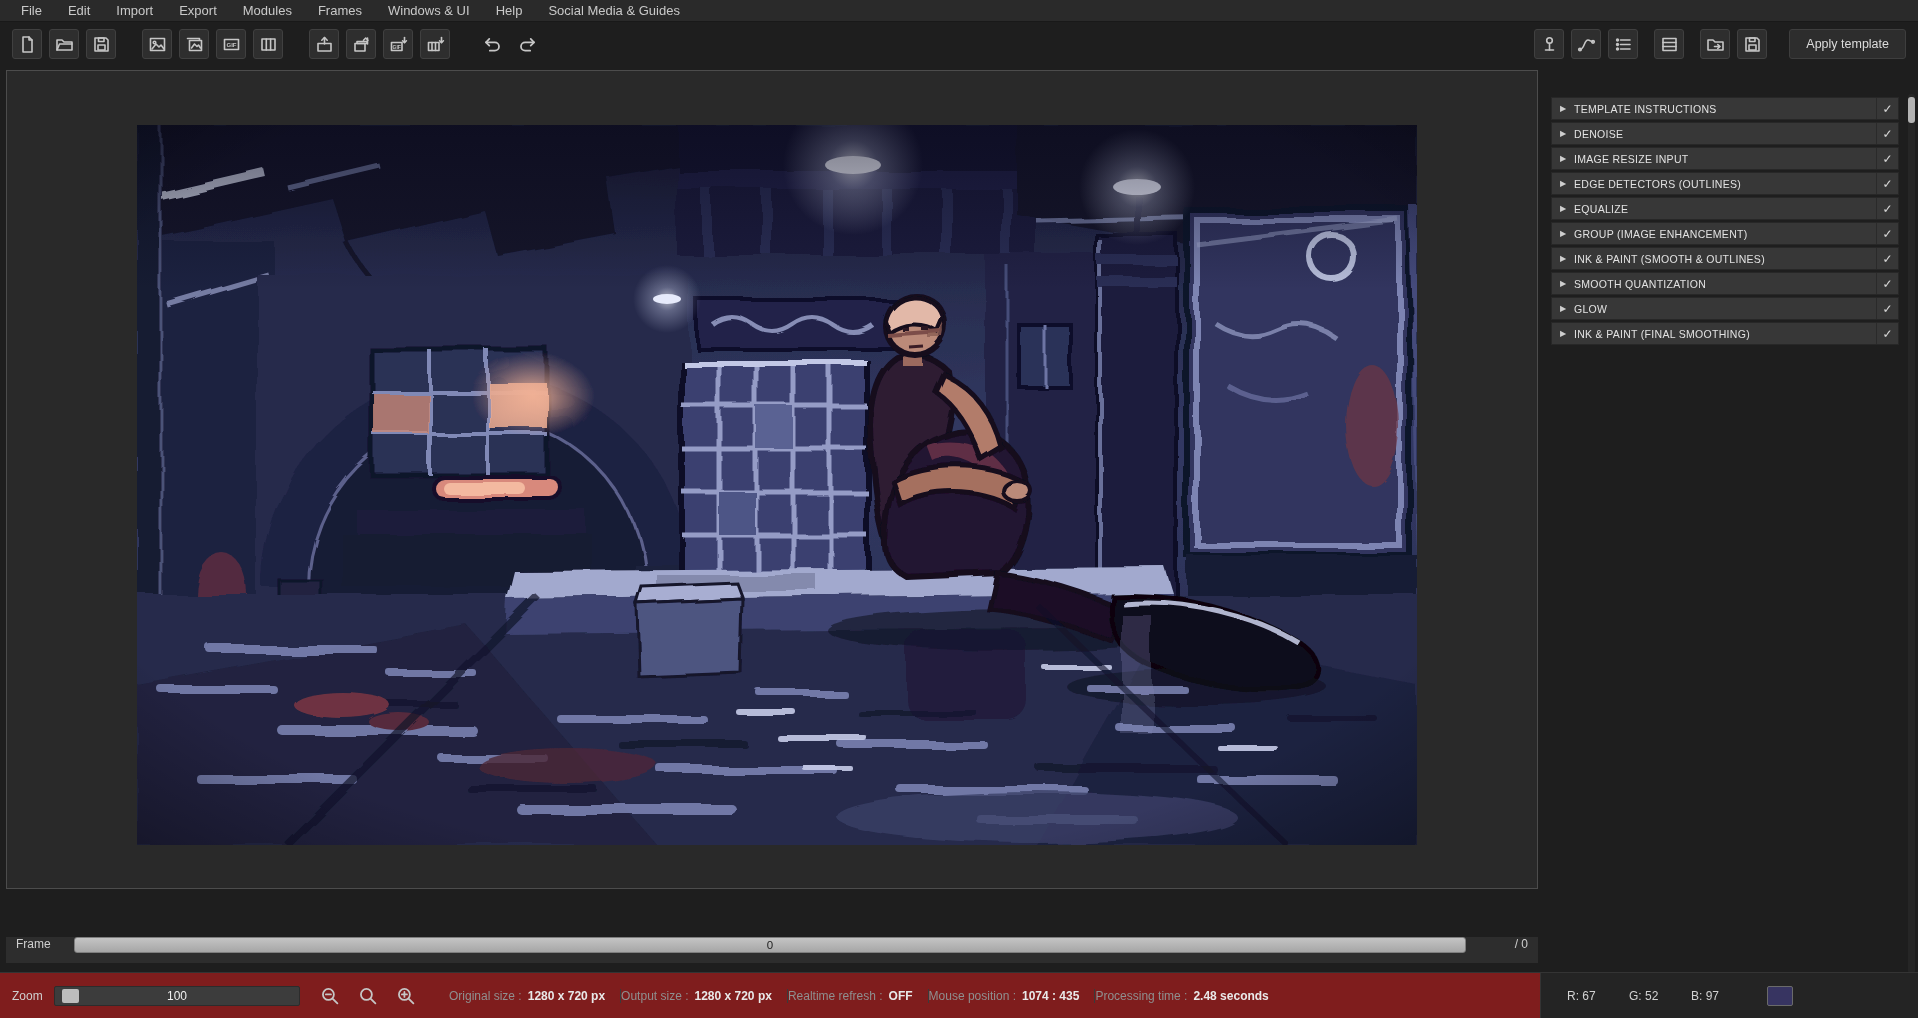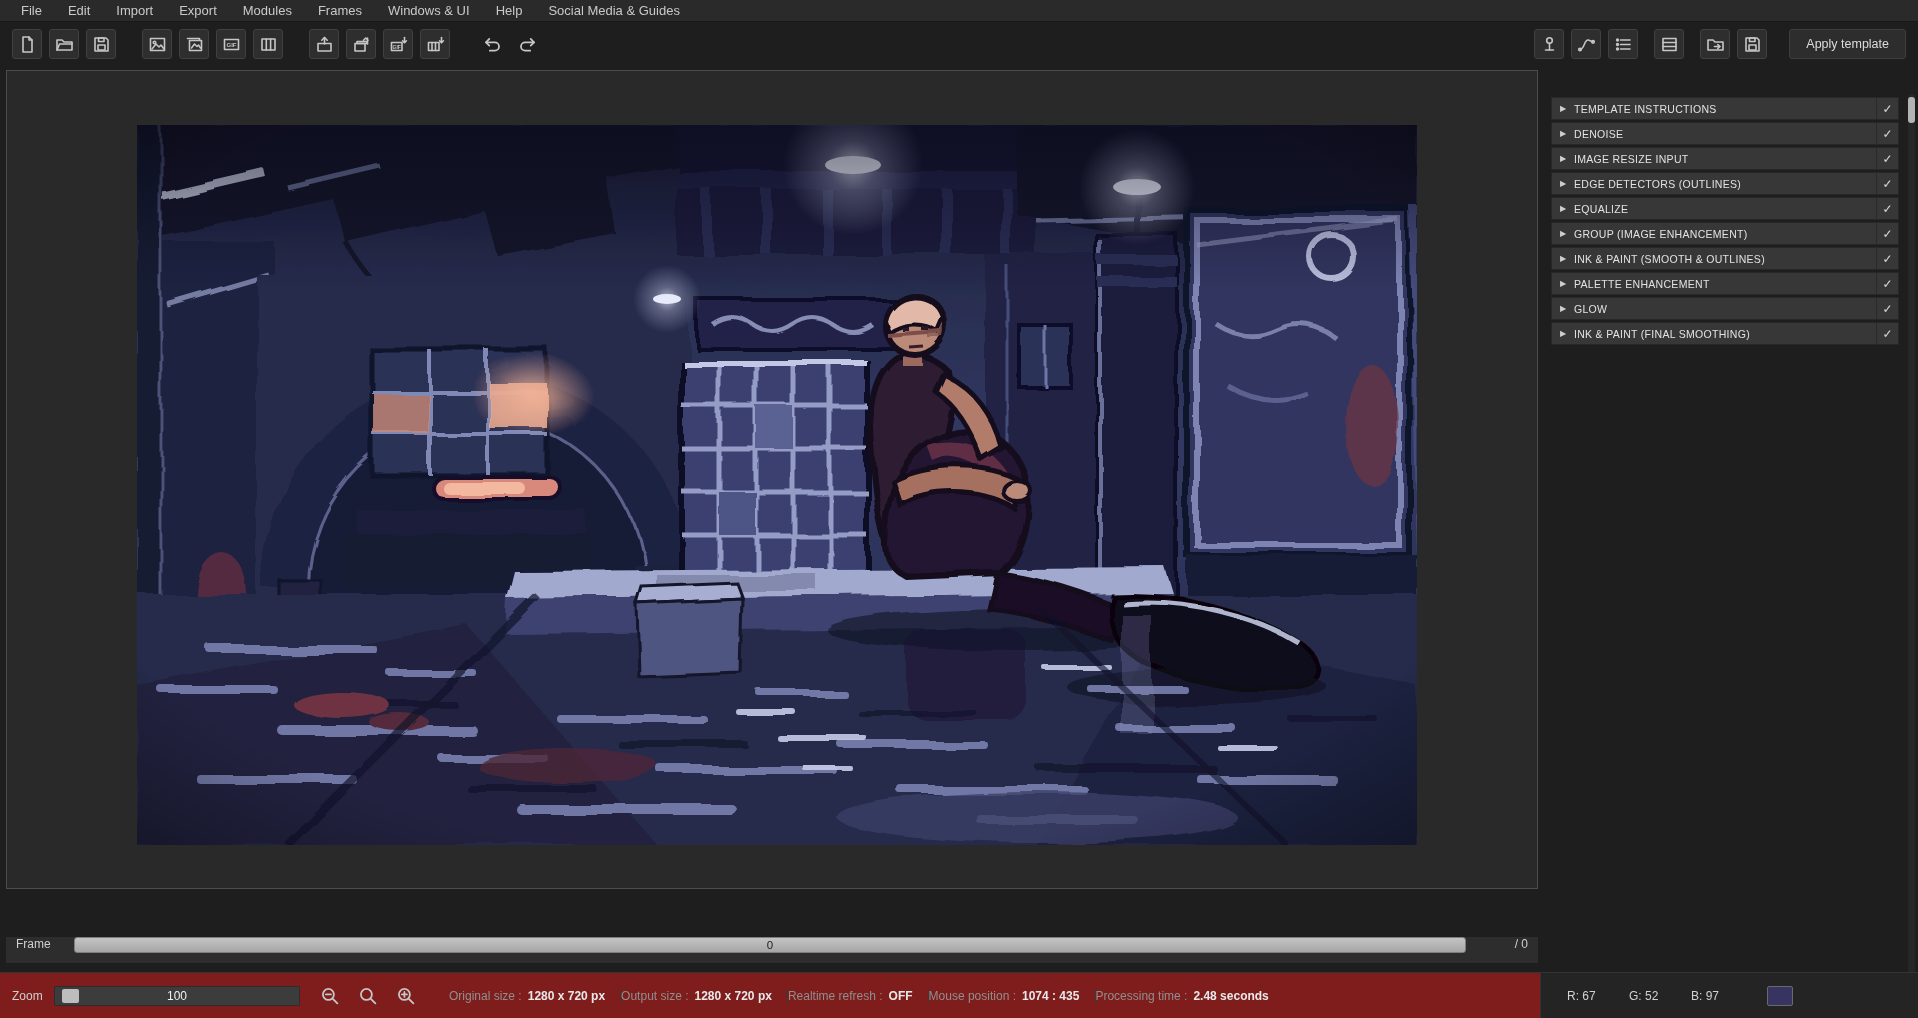--- a/index.html
+++ b/index.html
@@ -495,21 +495,21 @@
         <span class="row-label">GROUP (IMAGE ENHANCEMENT)</span>
         <span class="check">✓</span>
       </div>
       <div class="panel-row">
         <span class="tri">▶</span>
         <span class="row-label">INK &amp; PAINT (SMOOTH &amp; OUTLINES)</span>
         <span class="check">✓</span>
       </div>
       <div class="panel-row">
         <span class="tri">▶</span>
-        <span class="row-label">PALETTE ENHANCEMENT</span>
+        <span class="row-label">SMOOTH QUANTIZATION</span>
         <span class="check">✓</span>
       </div>
       <div class="panel-row">
         <span class="tri">▶</span>
         <span class="row-label">GLOW</span>
         <span class="check">✓</span>
       </div>
       <div class="panel-row">
         <span class="tri">▶</span>
         <span class="row-label">INK &amp; PAINT (FINAL SMOOTHING)</span>

